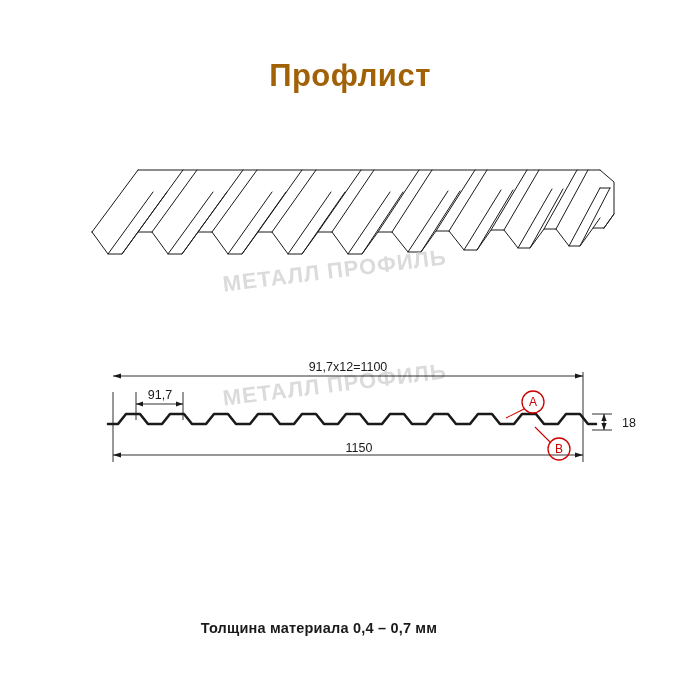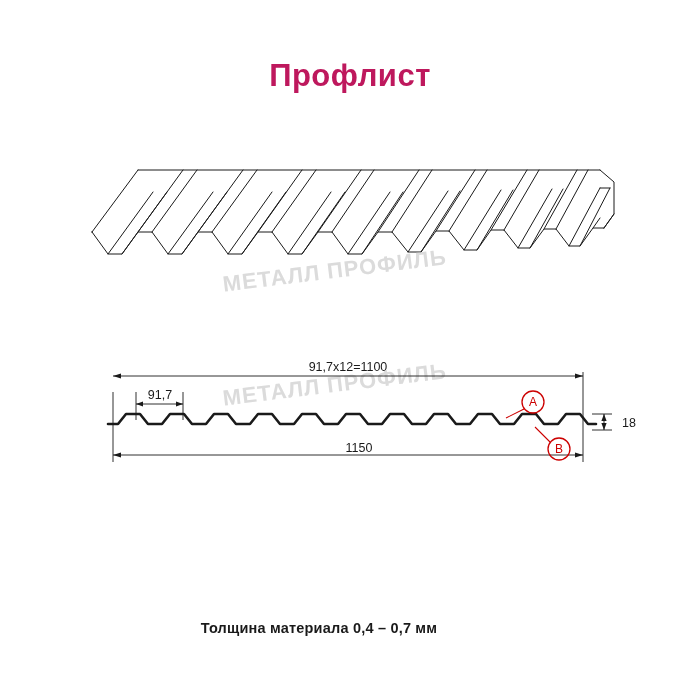--- a/index.html
+++ b/index.html
@@ -21,21 +21,21 @@
   }
   .title {
     position: absolute;
     top: 58px;
     left: 0;
     width: 700px;
     text-align: center;
     font-size: 31px;
     font-weight: bold;
     letter-spacing: 0.5px;
-    color: #be185d;
+    color: #a16207;
   }
   .subtitle {
     position: absolute;
     top: 104px;
     left: 0;
     width: 700px;
     text-align: center;
     font-size: 15px;
     font-weight: bold;
     color: #1a1a1a;

